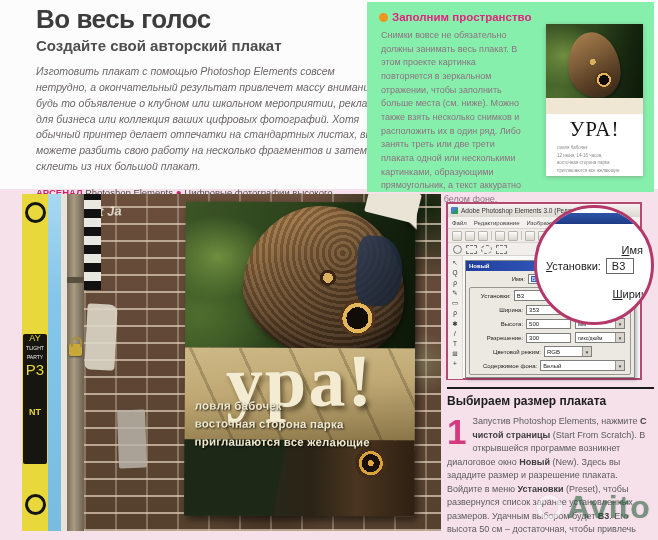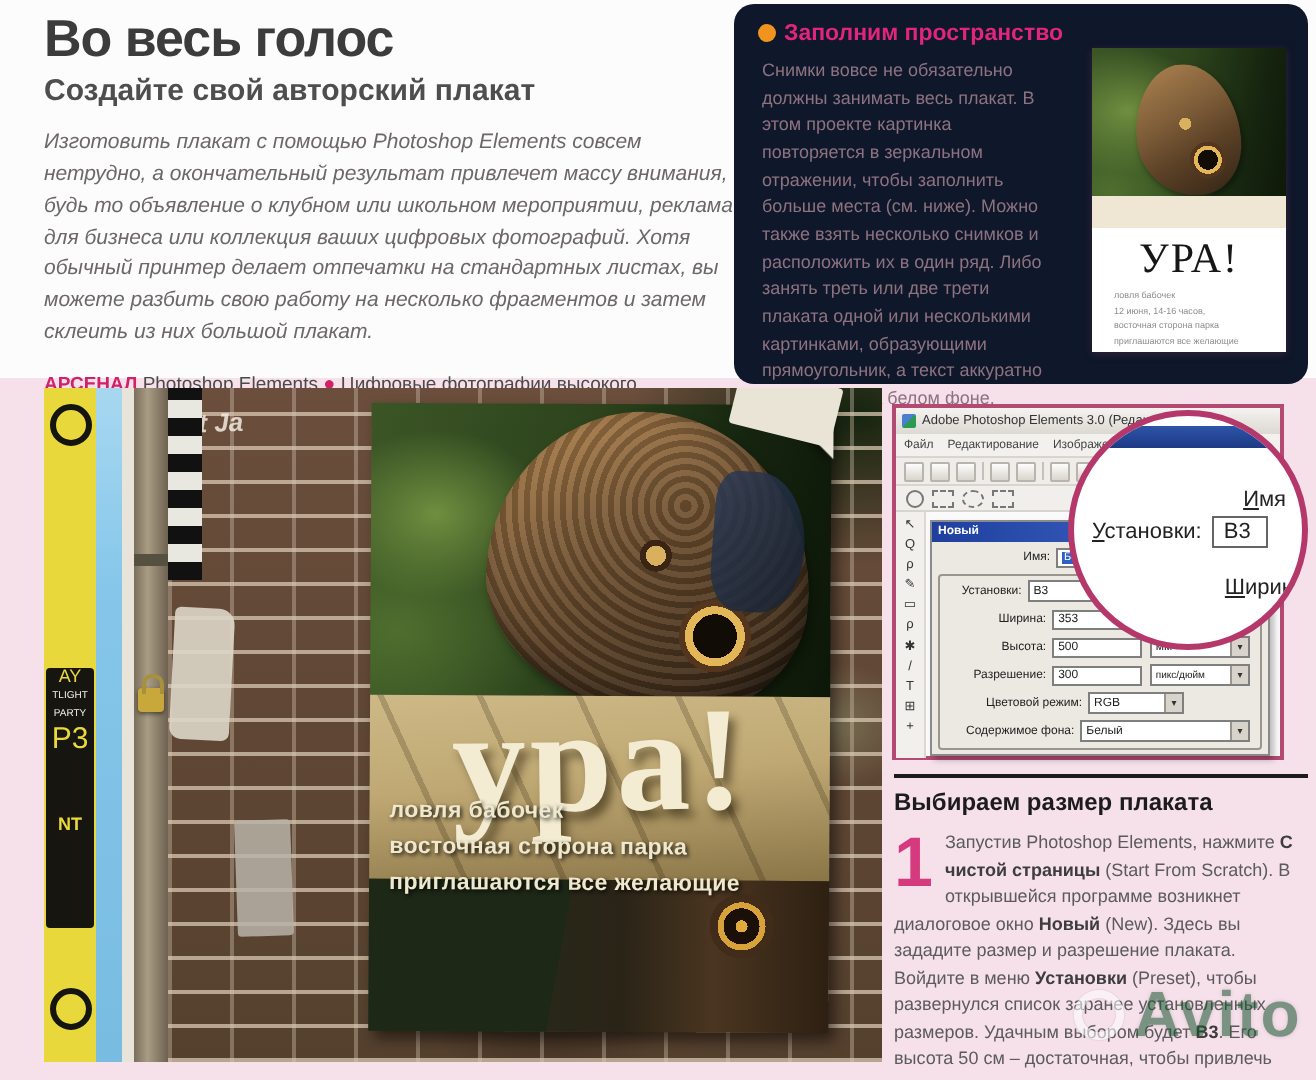--- a/index.html
+++ b/index.html
@@ -1,31 +1,31 @@
 <!DOCTYPE html>
 <html><head>
 <meta charset="utf-8">
 <style>
   html,body{margin:0;padding:0;background:#e9e9e9;}
   .page{position:relative;width:658px;height:540px;background:#fdfcfc;overflow:hidden;
         font-family:"Liberation Sans",sans-serif;}
   .bg-pink{position:absolute;left:0;top:189px;width:658px;height:351px;background:#f6e1eb;}
 
   
-  .header{position:absolute;left:22px;top:6px;width:345px;}
+  .header{position:absolute;left:36px;top:6px;width:345px;}
   .h-title{font-size:26px;font-weight:bold;color:#3c3c3c;letter-spacing:-0.5px;line-height:1.05;}
   .h-sub{font-size:15px;font-weight:bold;color:#4e4e4e;margin-top:4px;}
   .h-body{font-size:10.5px;color:#6c676a;line-height:1.5;margin-top:10px;font-style:italic;}
   .h-meta{font-size:9.5px;color:#4a4a4a;margin-top:11px;line-height:1.45;}
   .h-meta .lbl{color:#cf2268;font-weight:bold;}
   .h-meta .dot{color:#cf2268;font-size:10px;}
 
   
-  .tipbox{position:absolute;left:367px;top:2px;width:287px;height:190px;background:#0f172a;
-          border-radius:10px;}
+  .tipbox{position:absolute;left:367px;top:2px;width:287px;height:190px;background:#86efac;
+          border-radius:0;}
   .tip-head{position:absolute;left:12px;top:9px;font-size:11.5px;font-weight:bold;color:#e0257f;}
   .tip-dot{display:inline-block;width:9px;height:9px;border-radius:50%;background:#f0941e;
            margin-right:4px;vertical-align:-1px;}
   .tip-body{position:absolute;left:14px;top:27px;width:148px;font-size:9px;line-height:1.52;
             color:#8d7280;}
   .miniposter{position:absolute;right:11px;top:22px;width:97px;height:152px;background:#fff;
               box-shadow:0 1px 4px rgba(120,60,90,.35);}
   .mini-photo{position:relative;width:97px;height:90px;overflow:hidden;
        background:radial-gradient(60px 45px at 18% 35%,#6f8f3f,rgba(0,0,0,0) 70%),
                   radial-gradient(70px 60px at 10% 80%,#4e6e2e,rgba(0,0,0,0) 75%),

